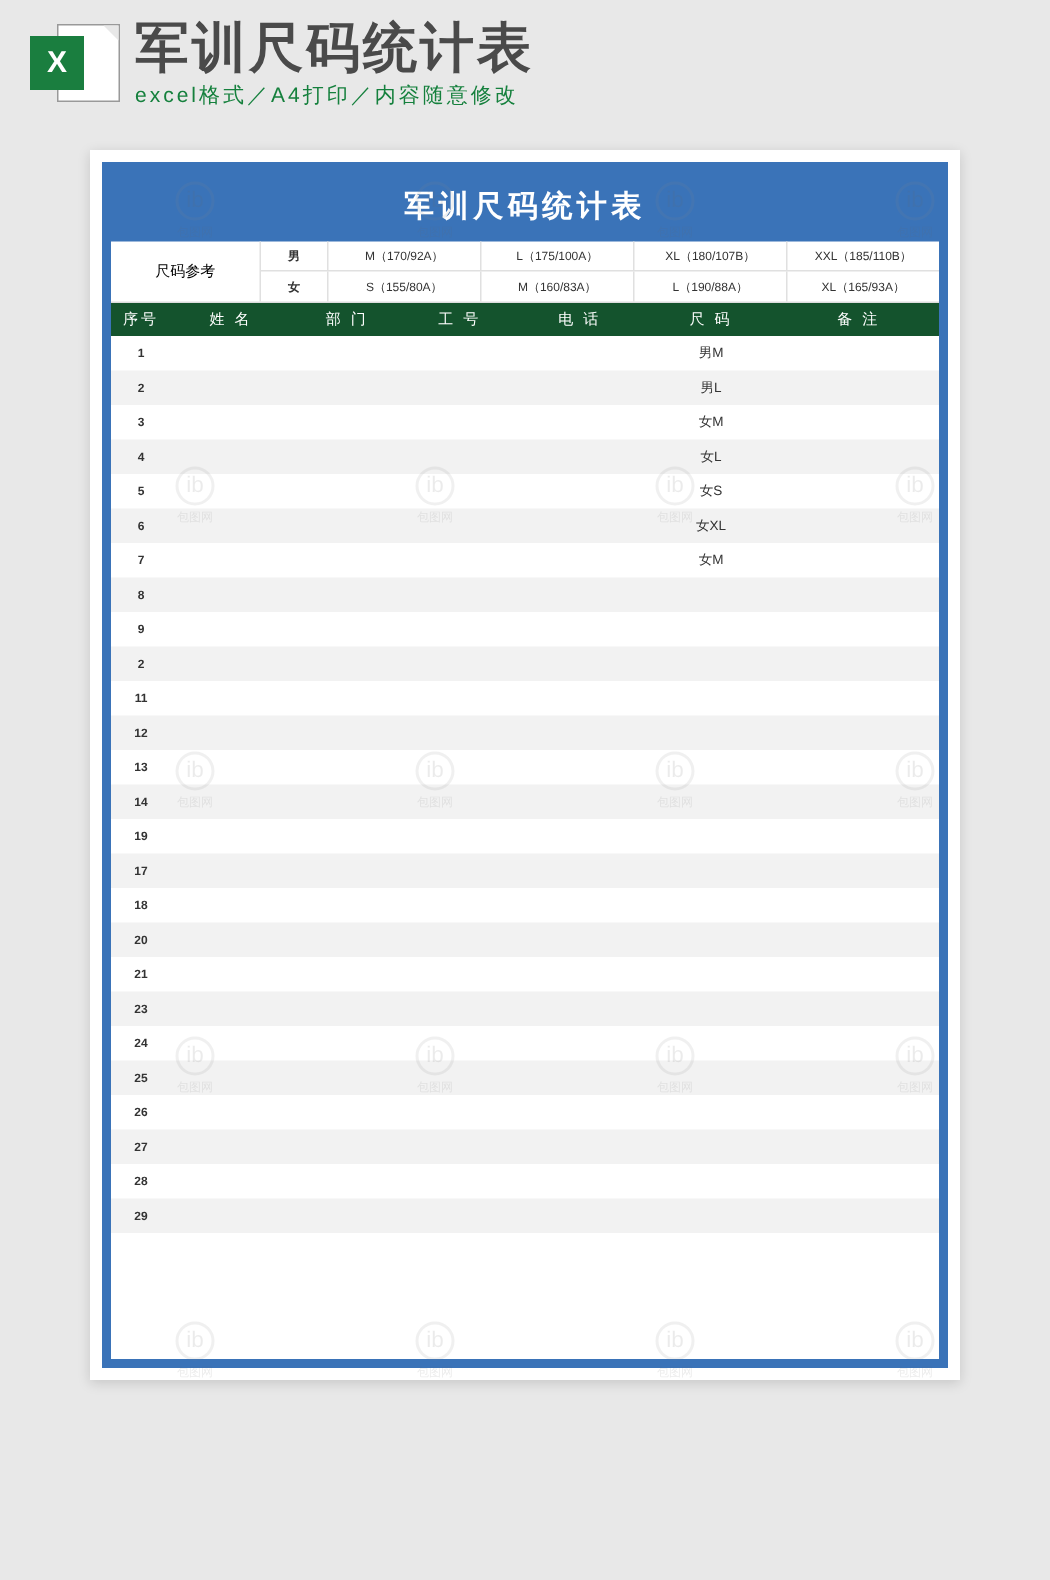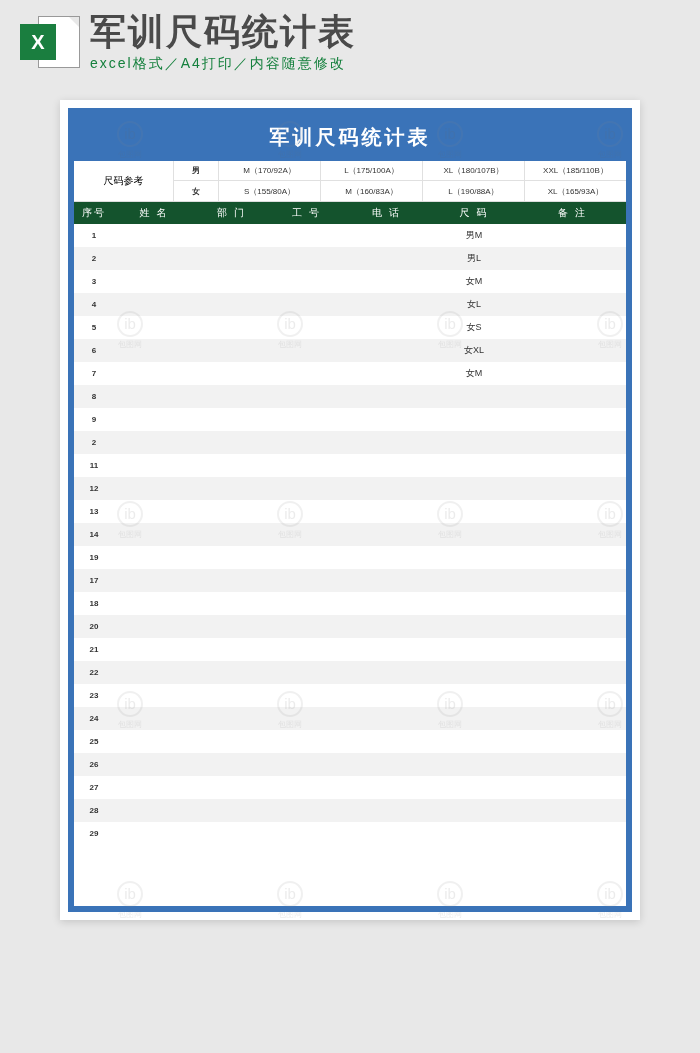--- a/index.html
+++ b/index.html
@@ -412,29 +412,20 @@
         <div class="tr">
           <div class="td col-idx">21</div>
           <div class="td col-name"></div>
           <div class="td col-dept"></div>
           <div class="td col-emp"></div>
           <div class="td col-phone"></div>
           <div class="td col-size"></div>
           <div class="td col-note"></div>
         </div>
         <div class="tr">
-          <div class="td col-idx">22</div>
-          <div class="td col-name"></div>
-          <div class="td col-dept"></div>
-          <div class="td col-emp"></div>
-          <div class="td col-phone"></div>
-          <div class="td col-size"></div>
-          <div class="td col-note"></div>
-        </div>
-        <div class="tr">
           <div class="td col-idx">23</div>
           <div class="td col-name"></div>
           <div class="td col-dept"></div>
           <div class="td col-emp"></div>
           <div class="td col-phone"></div>
           <div class="td col-size"></div>
           <div class="td col-note"></div>
         </div>
         <div class="tr">
           <div class="td col-idx">24</div>

